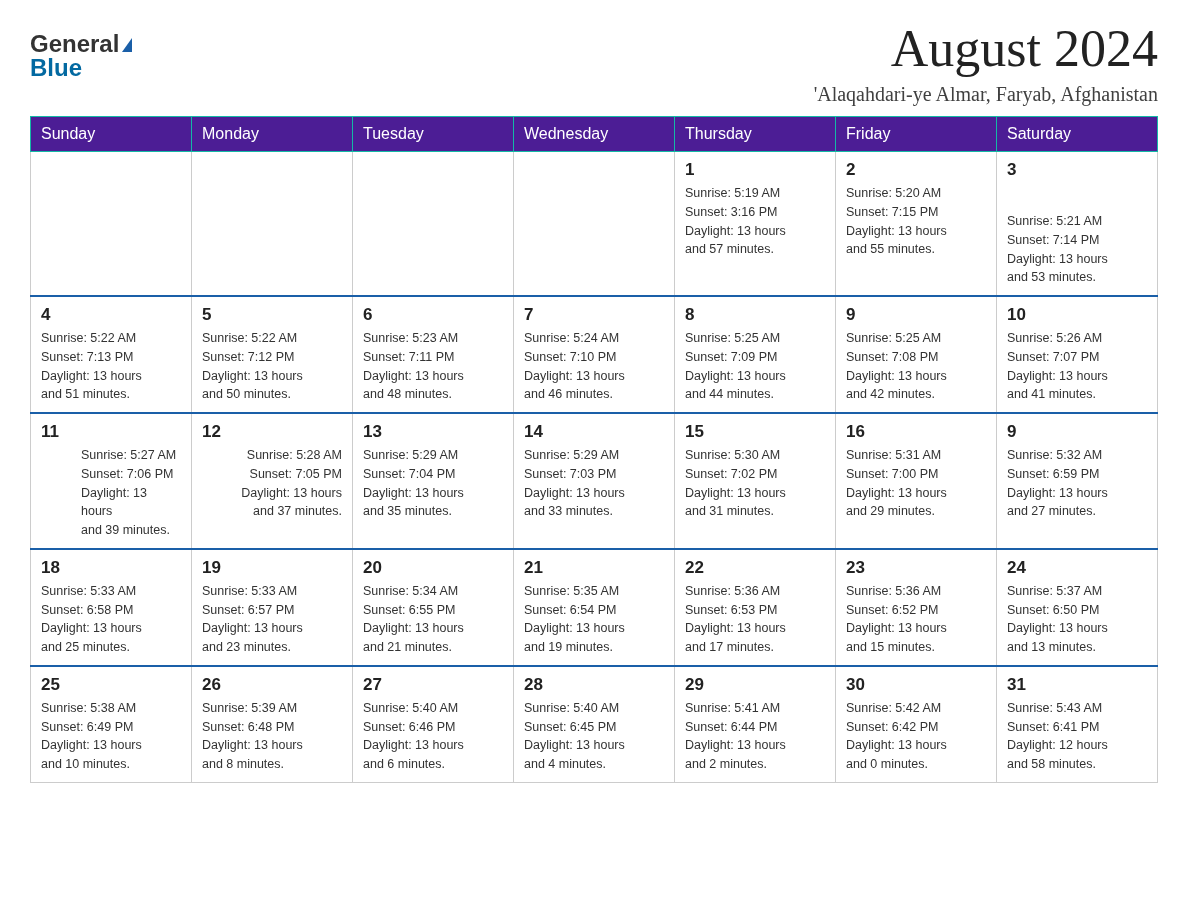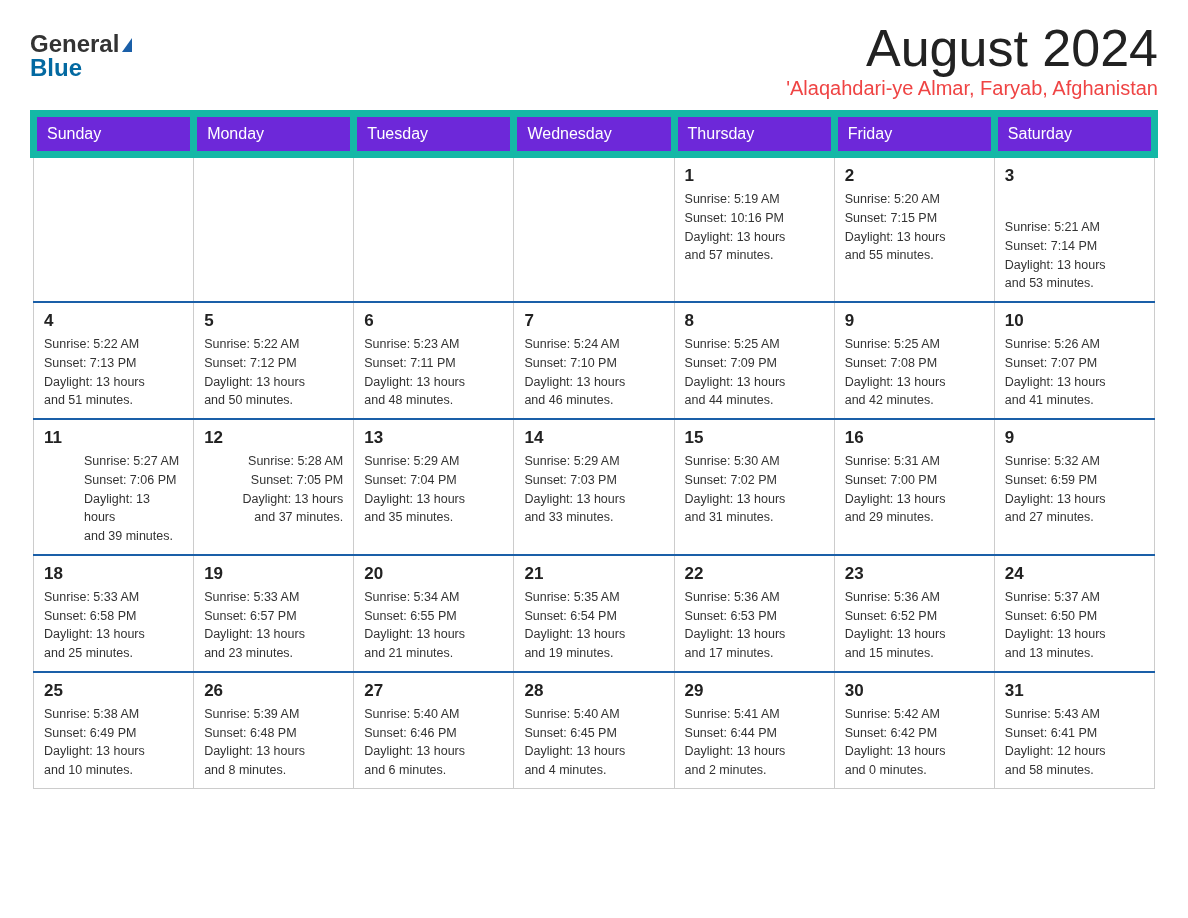--- a/index.html
+++ b/index.html
@@ -17,44 +17,46 @@
       margin-bottom: 10px;
     }
     .logo {
       display: flex;
       flex-direction: column;
       align-items: flex-start;
       margin-top: 10px;
     }
     .title-area {
       text-align: right;
+      font-family: Liberation Serif, serif;
     }
     .month-title {
       font-size: 52px;
       font-weight: 300;
       color: #222;
       line-height: 1.1;
     }
     .location-title {
       font-size: 20px;
-      color: #ef4444;
+      color: #404040;
+      margin-top: 6px;
     }
     .calendar-table {
       width: 100%;
       border-collapse: collapse;
       margin-top: 10px;
     }
     .calendar-table th {
-      background-color: #6d28d9;
+      background-color: #4c1d95;
       color: #fff;
       text-align: left;
       padding: 8px 10px;
       font-size: 16px;
       font-weight: normal;
-      border: 7px solid #14b8a6;
+      border: 1px solid #14b8a6;
     }
     .calendar-table td {
       vertical-align: top;
       border: 1px solid #ccc;
       padding: 8px 10px;
       width: calc(100% / 7);
       min-height: 110px;
       height: 110px;
     }
     .day-number {
@@ -118,21 +120,21 @@
   </thead>
   <tbody id="calendar-body">
   <tr>
         <td class="empty-cell"></td>
         <td class="empty-cell"></td>
         <td class="empty-cell"></td>
         <td class="empty-cell"></td>
         <td>
           <div class="day-number">1</div>
           <div class="day-info" style="white-space: pre-line;">Sunrise: 5:19 AM
-Sunset: 10:16 PM
+Sunset: 3:16 PM
 Daylight: 13 hours
 and 57 minutes.</div>
         </td>
         <td>
           <div class="day-number">2</div>
           <div class="day-info" style="white-space: pre-line;">Sunrise: 5:20 AM
 Sunset: 7:15 PM
 Daylight: 13 hours
 and 55 minutes.</div>
         </td>

